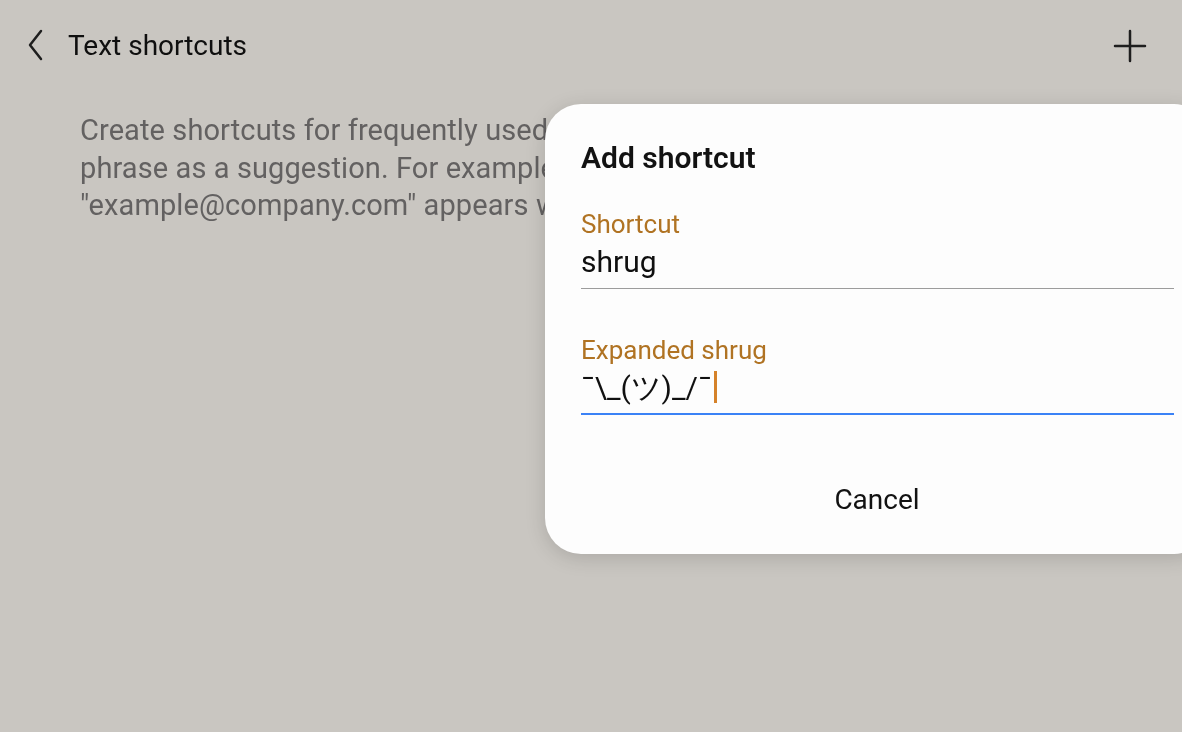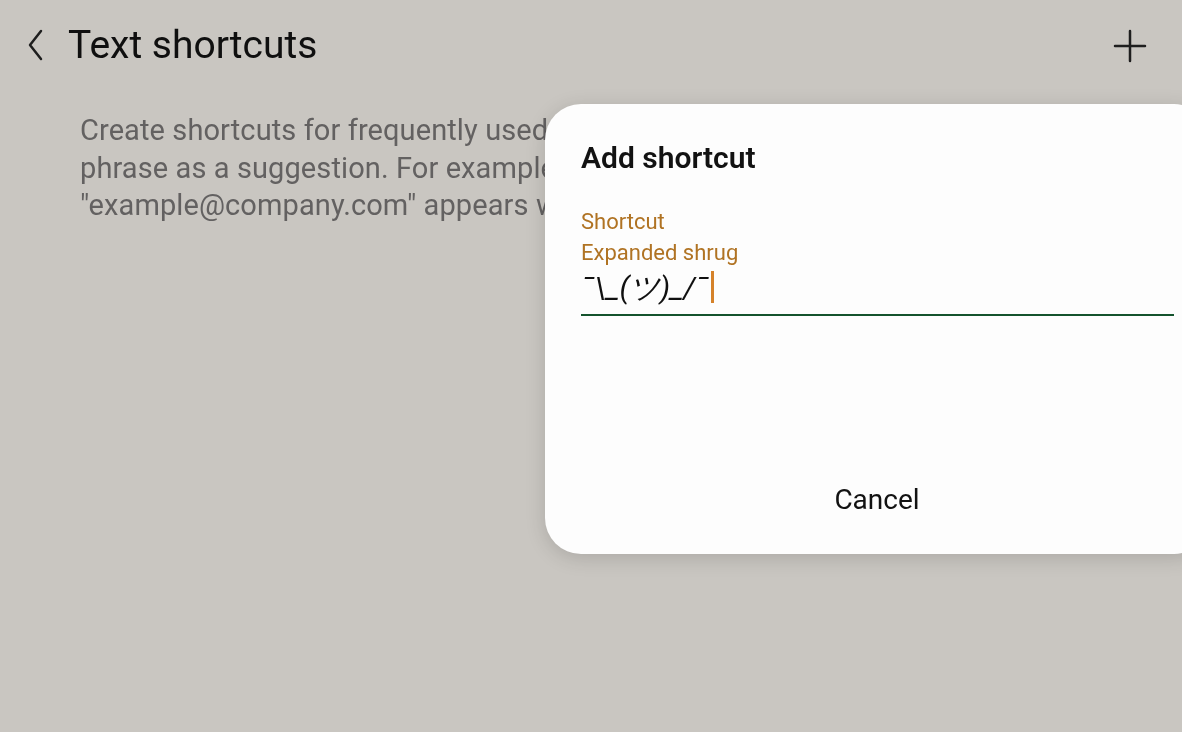--- a/index.html
+++ b/index.html
@@ -19,21 +19,21 @@
     }
     .back-btn {
       width: 56px;
       display: flex;
       align-items: center;
       justify-content: center;
       margin-left: 8px;
       cursor: pointer;
     }
     .page-title {
-      font-size: 39px;
+      font-size: 28px;
       font-weight: 400;
       color: #0f0f0f;
       margin-left: 4px;
     }
     .add-btn {
       position: absolute;
       right: 28px;
       top: 22px;
       width: 48px;
       height: 48px;
@@ -63,33 +63,32 @@
       box-shadow: 0 4px 20px rgba(0,0,0,0.15);
       padding: 36px 36px 0 36px;
     }
     .dialog-title {
       font-size: 30px;
       font-weight: 600;
       color: #121212;
       margin-bottom: 34px;
     }
     .field-label {
-      font-size: 22px;
+      font-size: 26px;
       color: #b07323;
       margin-bottom: 6px;
     }
     .field-input-wrap {
       position: relative;
       border-bottom: 1px solid #9c9c9c;
       padding-bottom: 8px;
       margin-bottom: 46px;
     }
     .field-input-wrap.active {
-      border-bottom: 2px solid #14532d;
-      font-style: italic;
+      border-bottom: 2px solid #3b82f6;
     }
     .field-value {
       font-size: 30px;
       color: #101010;
       line-height: 1.15;
     }
     .caret {
       display: inline-block;
       width: 3px;
       height: 32px;
@@ -140,20 +139,23 @@
     </span>
   </div>
 </div>
 
 <div class="description">Create shortcuts for frequently used phrases. Entering a shortcut will add the phrase as a suggestion. For example, you could set "email" as a shortcut so that "example@company.com" appears whenever you type "email."</div>
 
 <div class="dialog">
   <div class="dialog-title">Add shortcut</div>
 
   <div class="field-label">Shortcut</div>
+  <div class="field-input-wrap">
+    <span class="field-value">shrug</span>
+  </div>
 
   <div class="field-label">Expanded shrug</div>
   <div class="field-input-wrap active">
     <span class="field-value">¯\_(ツ)_/¯</span><span class="caret"></span>
   </div>
 
   <div class="dialog-actions">
     <div class="action-btn">Cancel</div>
     <div class="action-divider"></div>
   </div>

